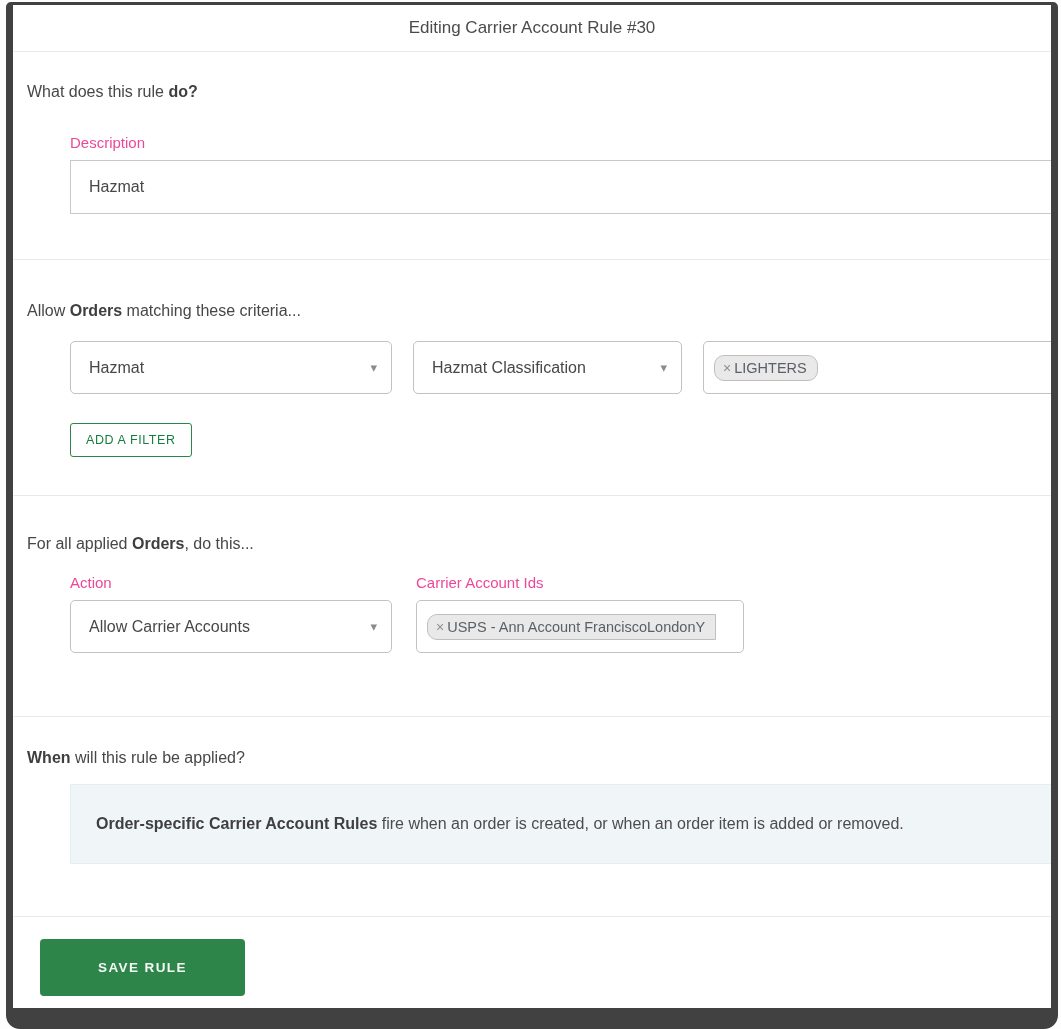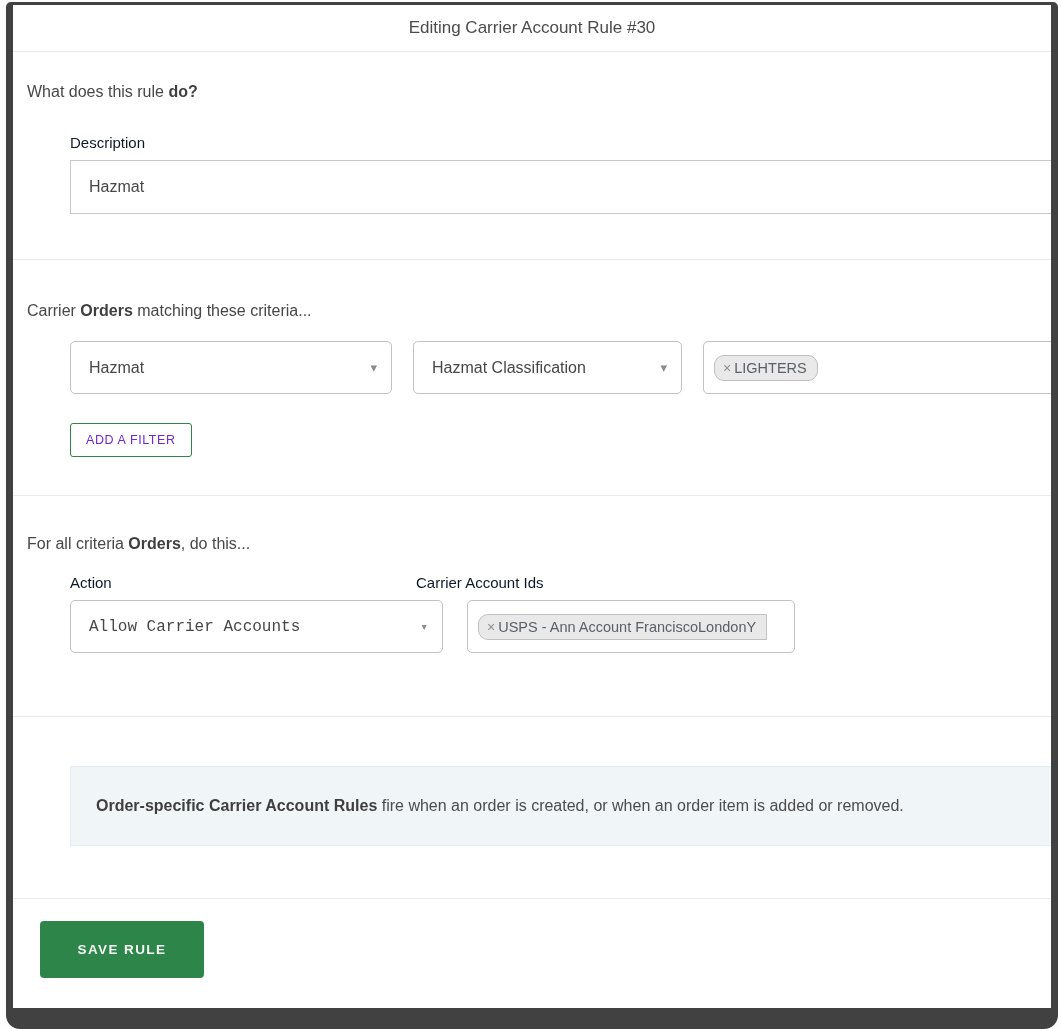--- a/index.html
+++ b/index.html
@@ -23,21 +23,21 @@
     padding: 13px 0 13px;
     border-bottom: 1px solid #e9e9e9;
     font-size: 17px;
     color: #4b4b4b;
   }
 
   .section { border-bottom: 1px solid #e9e9e9; }
   .section-heading { font-size: 16px; margin-left: 14px; color: #474747; }
   .section-heading .b, .b { font-weight: 700; color: #3f3f3f; }
 
-  .field-label { font-size: 15px; color: #0f172a; margin-left: 57px; }
+  .field-label { font-size: 15px; color: #ec4899; margin-left: 57px; }
 
   .text-input {
     margin-left: 57px; margin-right: -14px;
     height: 54px;
     border: 1px solid #c9c9c9;
     background: #fff;
     display: flex; align-items: center;
     padding-left: 18px;
     font-size: 16px; color: #474747;
   }
@@ -82,21 +82,21 @@
     flex: 0 0 auto;
   }
   .tag .x { color: #8a8f96; margin-right: 3px; font-size: 14px; }
 
   .btn-outline {
     display: inline-block;
     margin-left: 57px;
     border: 1px solid #2e8549;
     border-radius: 3px;
     background: #fff;
-    color: #6d28d9;
+    color: #15803d;
     font-size: 12.5px;
     letter-spacing: 0.6px;
     padding: 9px 15px;
     cursor: pointer;
     font-family: "Liberation Sans", sans-serif;
   }
 
   .info-box {
     margin-left: 57px; margin-right: -14px;
     background: #f0f5f8;
@@ -110,21 +110,21 @@
     display: inline-block;
     margin-left: 27px;
     background: #2e8549;
     border: none;
     border-radius: 4px;
     color: #f4f8f4;
     font-size: 13.5px;
     font-weight: 700;
     letter-spacing: 1.4px;
     padding: 21px 0;
-    width: 164px;
+    width: 205px;
     text-align: center;
     cursor: pointer;
     font-family: "Liberation Sans", sans-serif;
   }
 
   
   .s-what      { padding-top: 31px; padding-bottom: 45px; }
   .s-what .field-label { margin-top: 33px; }
   .s-what .text-input  { margin-top: 9px; }
 
@@ -154,21 +154,21 @@
         <span>What does this rule </span><span class="b">do?</span>
       </div>
       <div class="field-label">Description</div>
       <div class="text-input">
         <span>Hazmat</span>
       </div>
     </div>
 
     <div class="section s-criteria">
       <div class="section-heading">
-        <span>Carrier </span><span class="b">Orders</span><span> matching these criteria...</span>
+        <span>Allow </span><span class="b">Orders</span><span> matching these criteria...</span>
       </div>
       <div class="row" style="gap:21px;">
         <div class="select-box" style="width:322px;">
           <span>Hazmat</span>
           <span class="caret">▾</span>
         </div>
         <div class="select-box" style="width:269px;">
           <span>Hazmat Classification</span>
           <span class="caret">▾</span>
         </div>
@@ -177,41 +177,44 @@
             <span class="x">×</span>
             <span>LIGHTERS</span>
           </span>
         </div>
       </div>
       <button class="btn-outline">ADD A FILTER</button>
     </div>
 
     <div class="section s-action">
       <div class="section-heading">
-        <span>For all criteria </span><span class="b">Orders</span><span>, do this...</span>
+        <span>For all applied </span><span class="b">Orders</span><span>, do this...</span>
       </div>
       <div class="labels">
         <div class="field-label" style="width:346px; ">Action</div>
         <div class="field-label" style="margin-left:0;">Carrier Account Ids</div>
       </div>
       <div class="row" style="gap:24px;">
-        <div class="select-box" style="width:373px;font-family:Liberation Mono, monospace;">
+        <div class="select-box" style="width:322px;">
           <span>Allow Carrier Accounts</span>
           <span class="caret">▾</span>
         </div>
         <div class="tag-field" style="width:328px;">
           <span class="tag" style="border-radius:10px 0 0 10px; max-width:100%; overflow:hidden;">
             <span class="x">×</span>
             <span>USPS - Ann Account FranciscoLondonY</span>
           </span>
         </div>
       </div>
     </div>
 
     <div class="section s-when">
+      <div class="section-heading">
+        <span class="b">When</span><span> will this rule be applied?</span>
+      </div>
       <div class="info-box">
         <span class="b">Order-specific Carrier Account Rules</span><span> fire when an order is created, or when an order item is added or removed.</span>
       </div>
     </div>
 
     <div class="footer">
       <button class="btn-primary">SAVE RULE</button>
     </div>
 
   </div>

